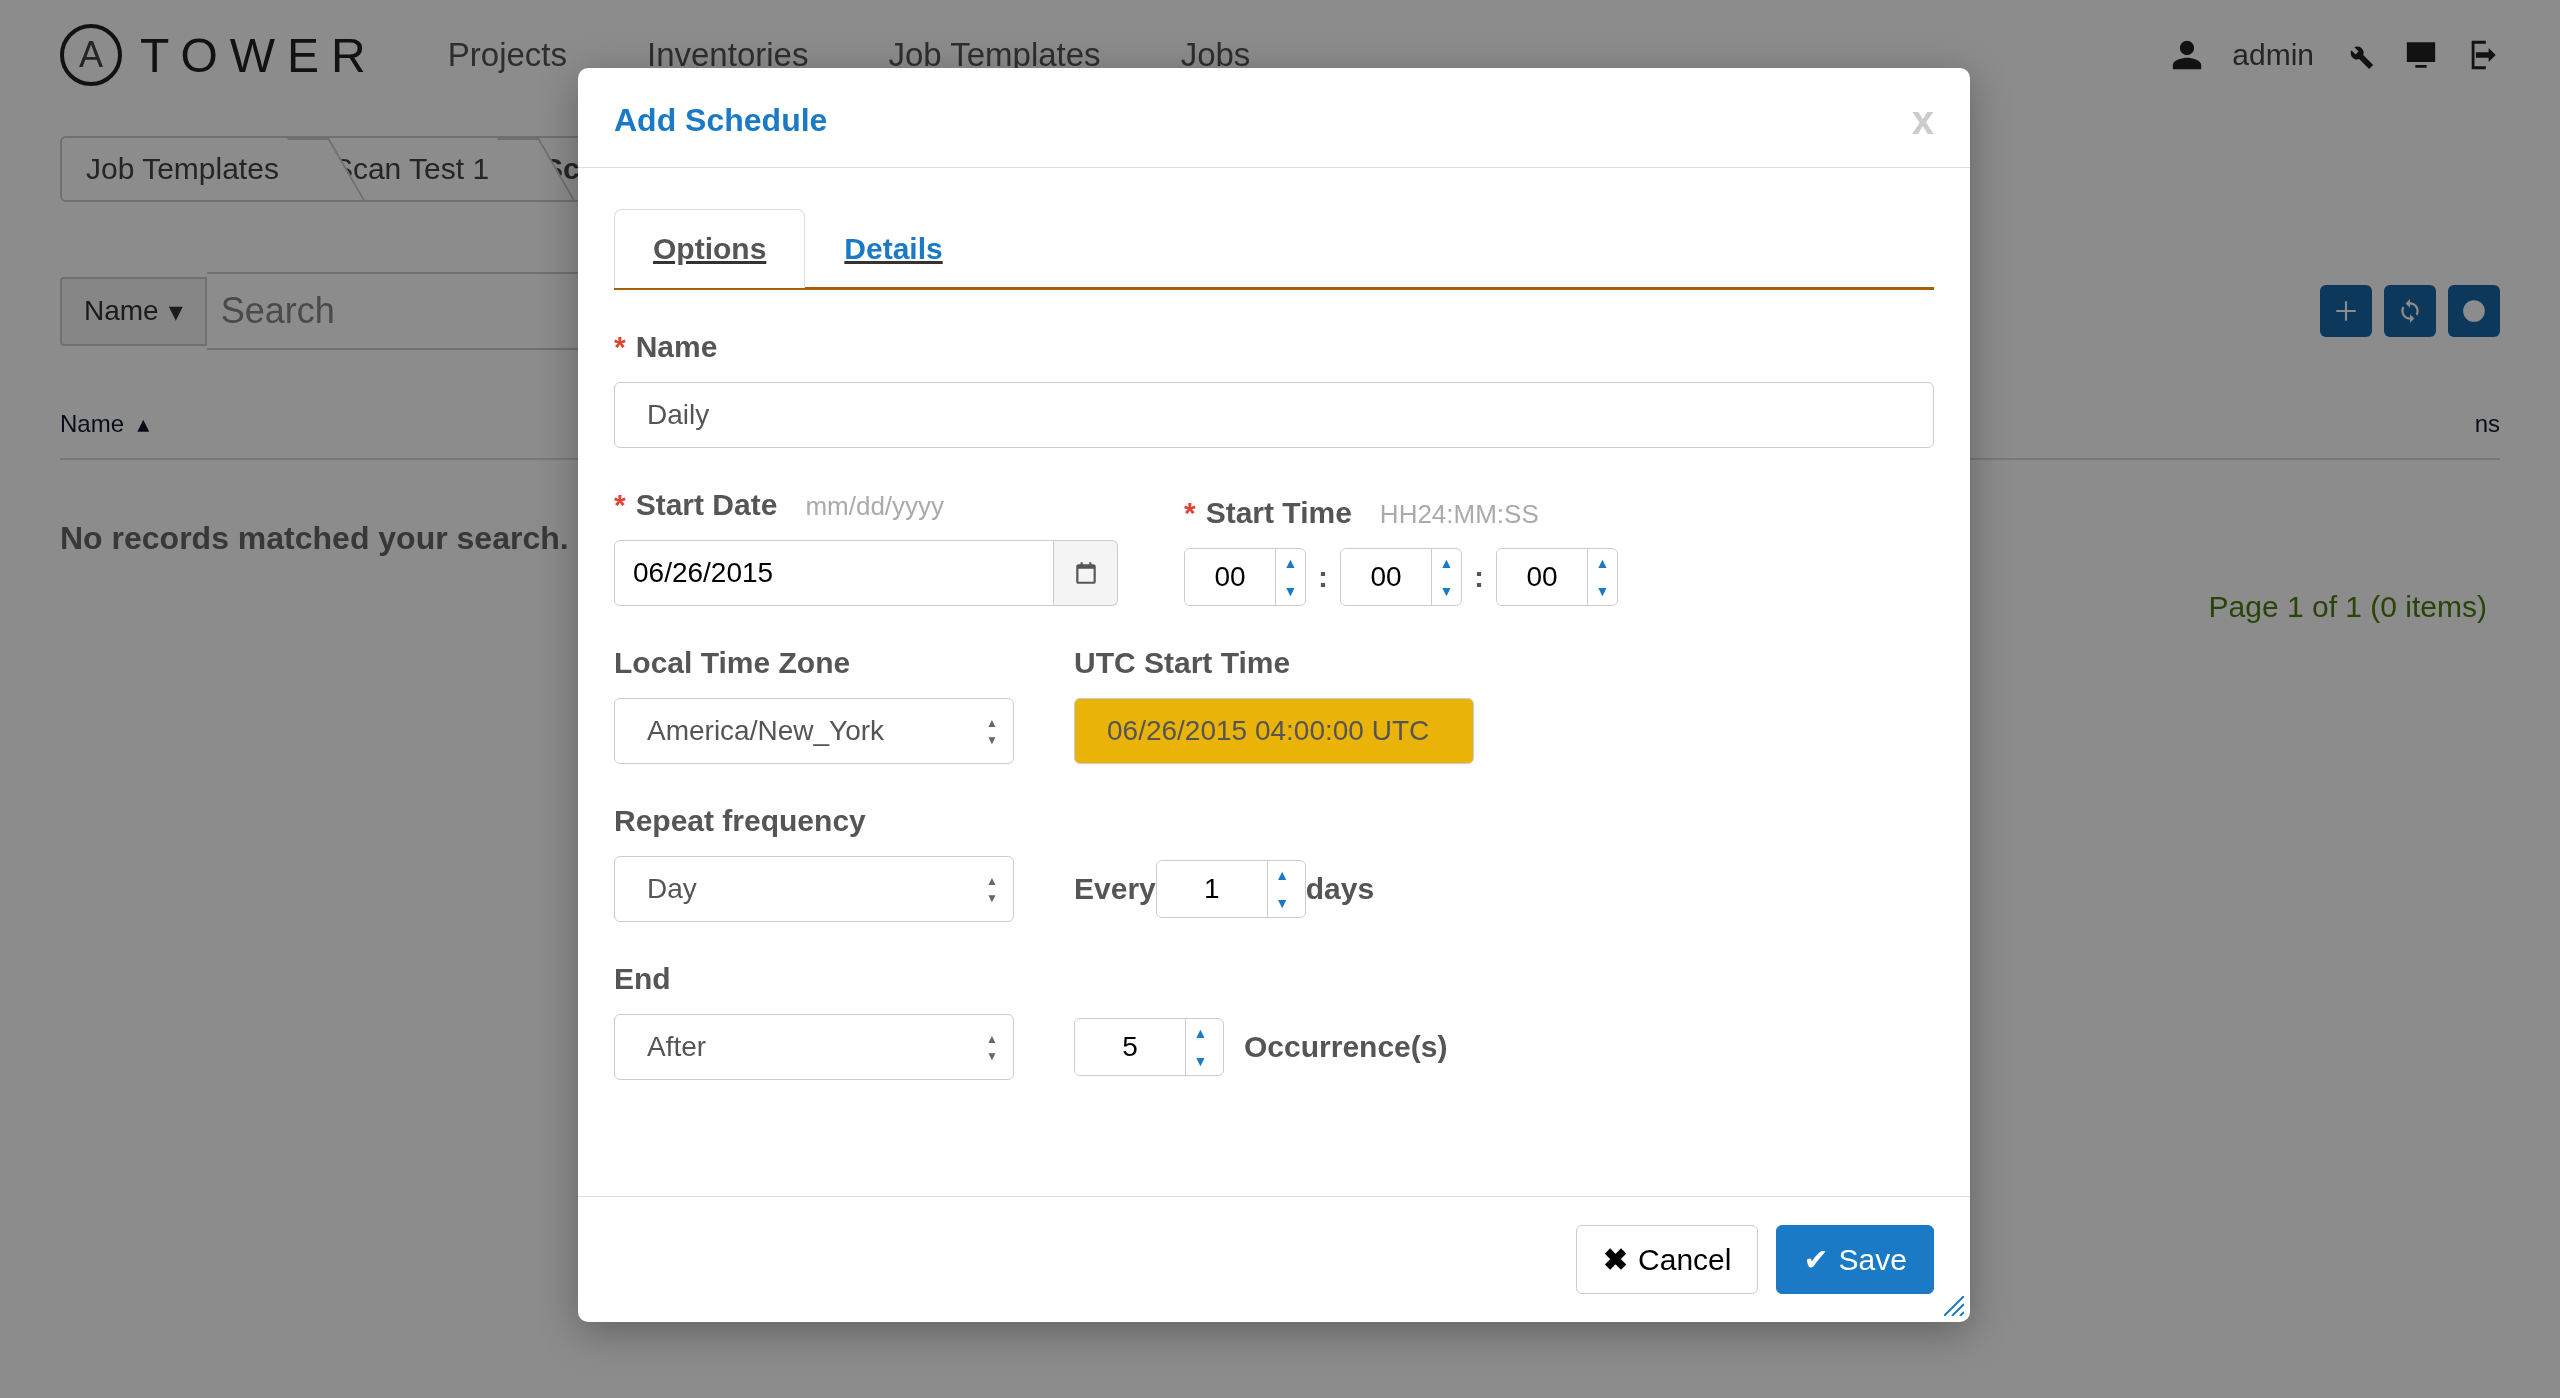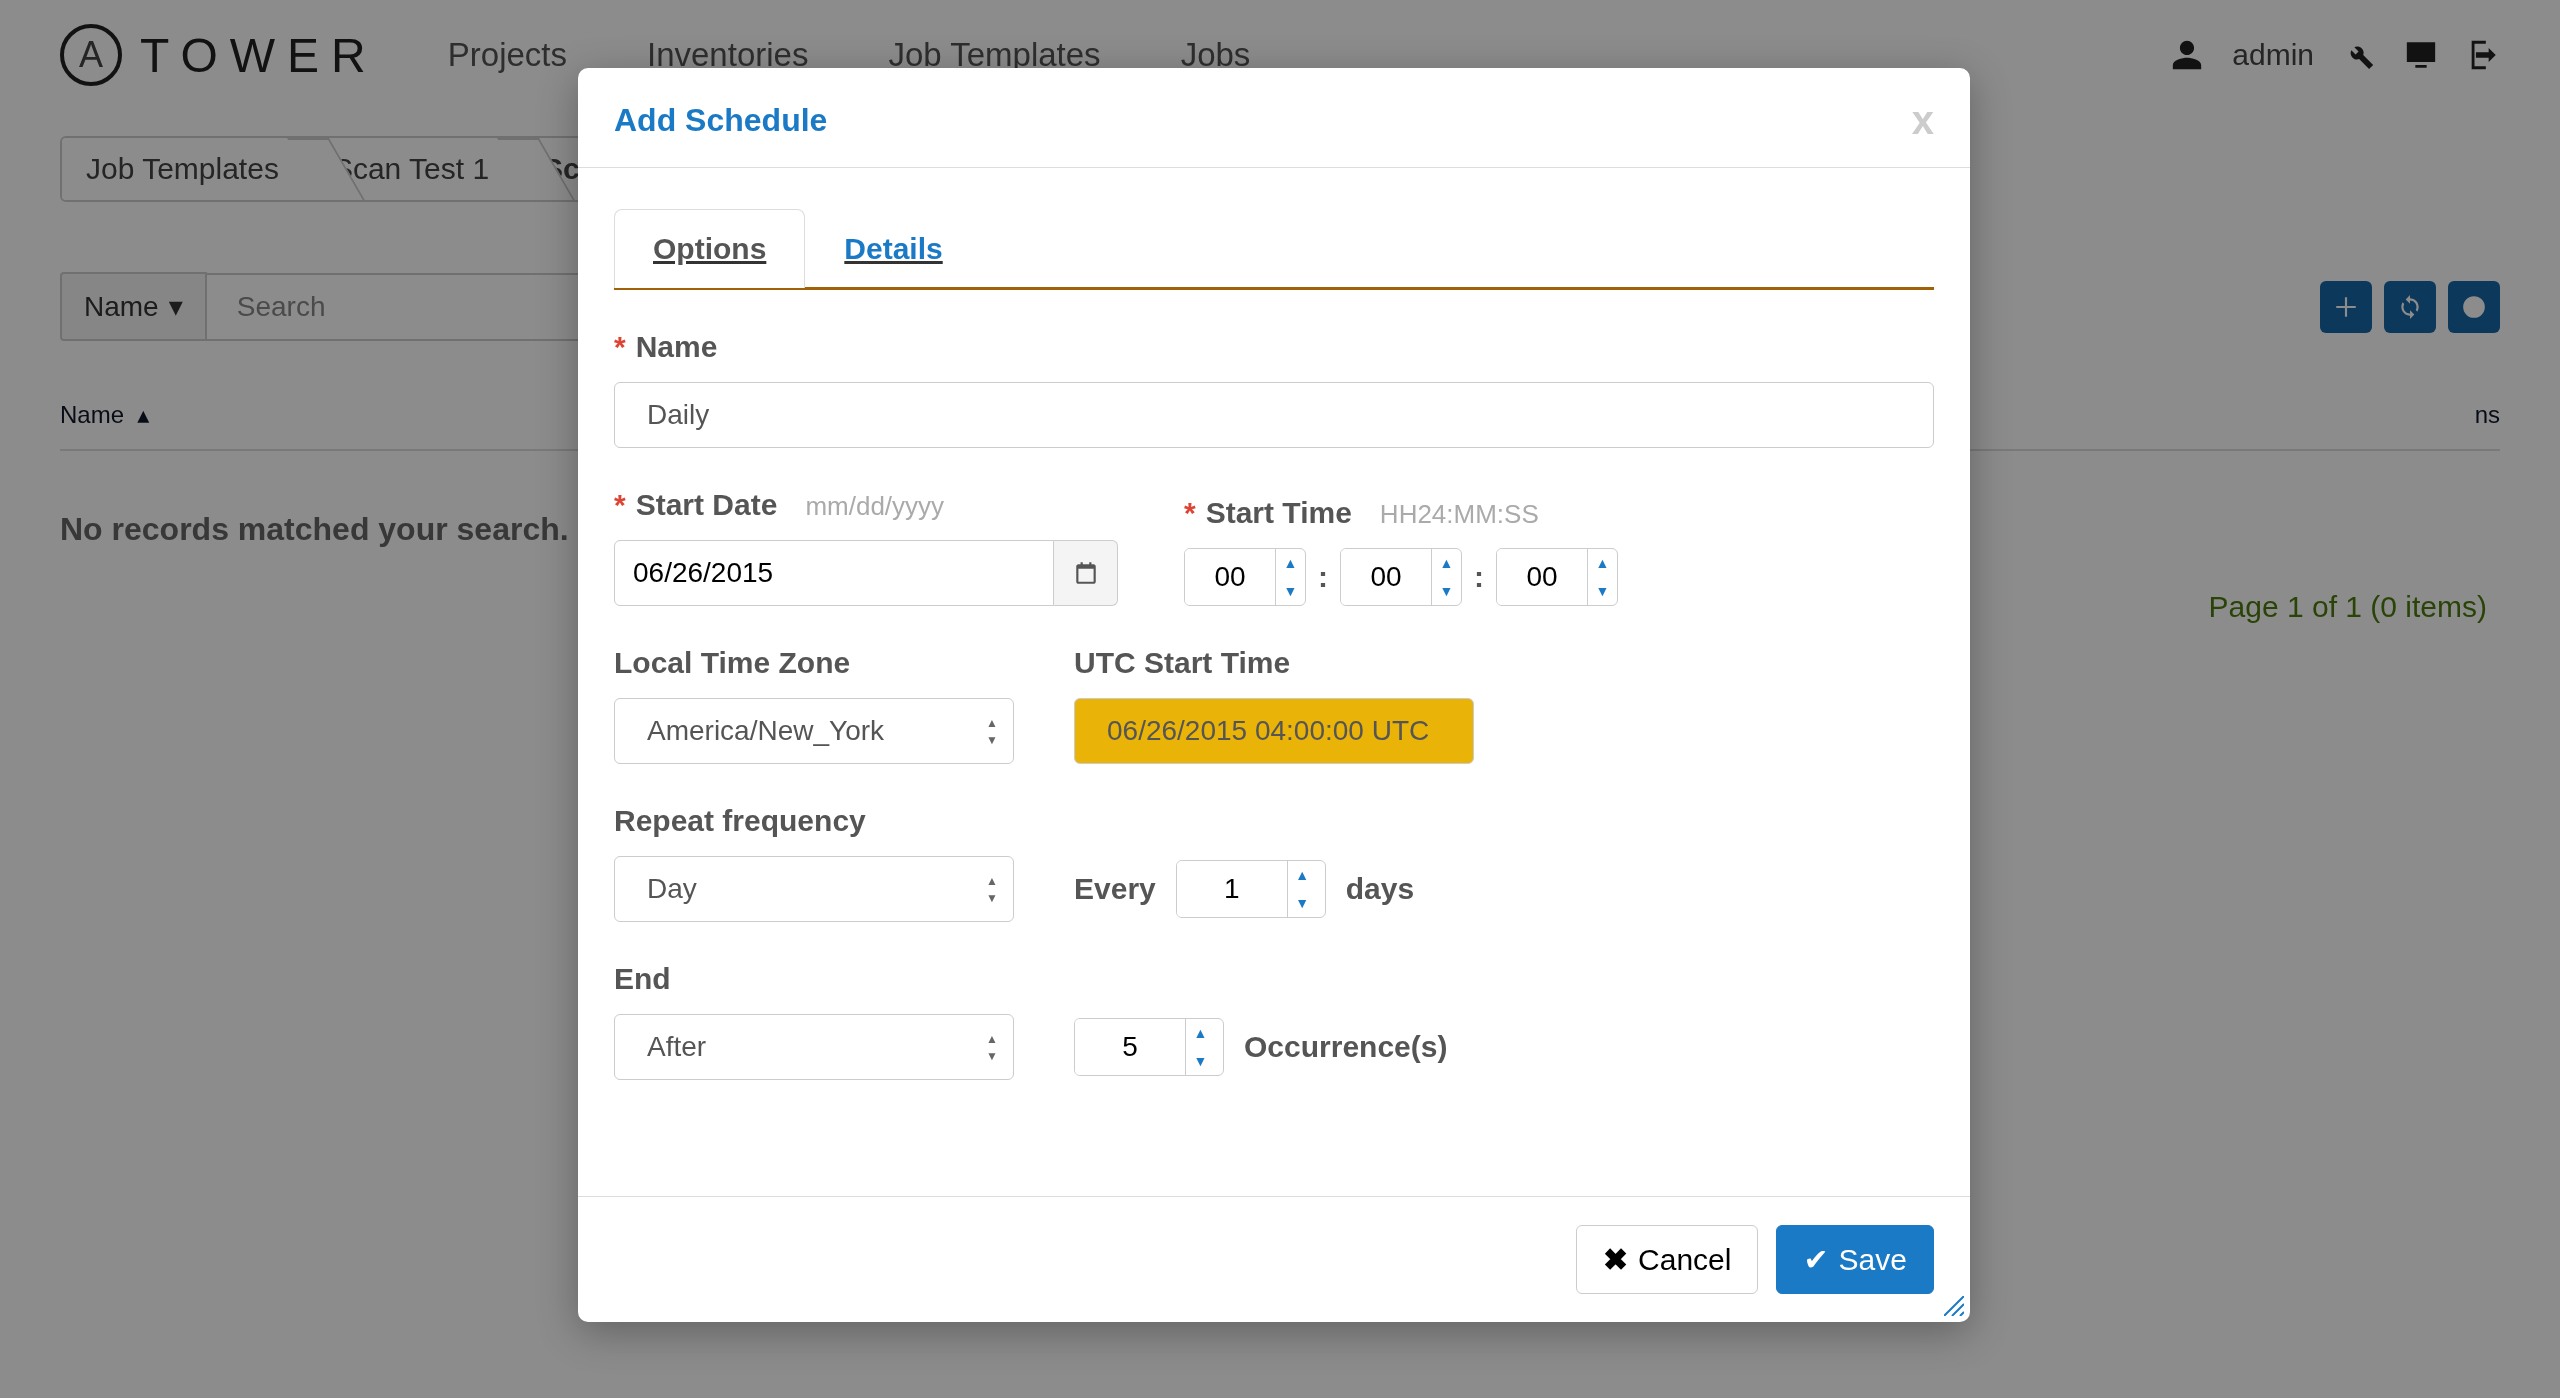--- a/index.html
+++ b/index.html
@@ -110,22 +110,22 @@
   font-size: 28px;
   background: #f5f5f5;
   border-radius: 4px 0 0 4px;
   display: flex;
   align-items: center;
   gap: 10px;
 }
 .filter-search {
   border: 2px solid #ccc;
   border-left: none;
-  padding: 16px 30px;
-  font-size: 28px;
+  padding: 16px 14px;
+  font-size: 36px;
   color: #888;
   width: 380px;
   border-radius: 0 4px 4px 0;
 }
 .filter-icons {
   margin-left: auto;
   display: flex;
   gap: 12px;
 }
 .icon-btn {
@@ -532,21 +532,21 @@
         <div class="col" style="width:400px">
           <div class="label">Repeat frequency</div>
           <div class="select-wrap">
             <div class="select">Day</div>
             <div class="select-caret">
                 <span>▲</span>
                 <span>▼</span>
               </div>
           </div>
         </div>
-        <div class="col" style="display:flex;align-items:center;gap:20px;padding-bottom:4px">
+        <div class="col" style="display:flex;align-items:center;padding-bottom:4px">
           <span class="inline-label">Every</span>
           <div class="spinner" style="width:150px">
             <input style="width: 110px;" value="1">
             <div class="arrows">
                 <span>▲</span>
                 <span>▼</span>
               </div>
           </div>
           <span class="inline-label">days</span>
         </div>

